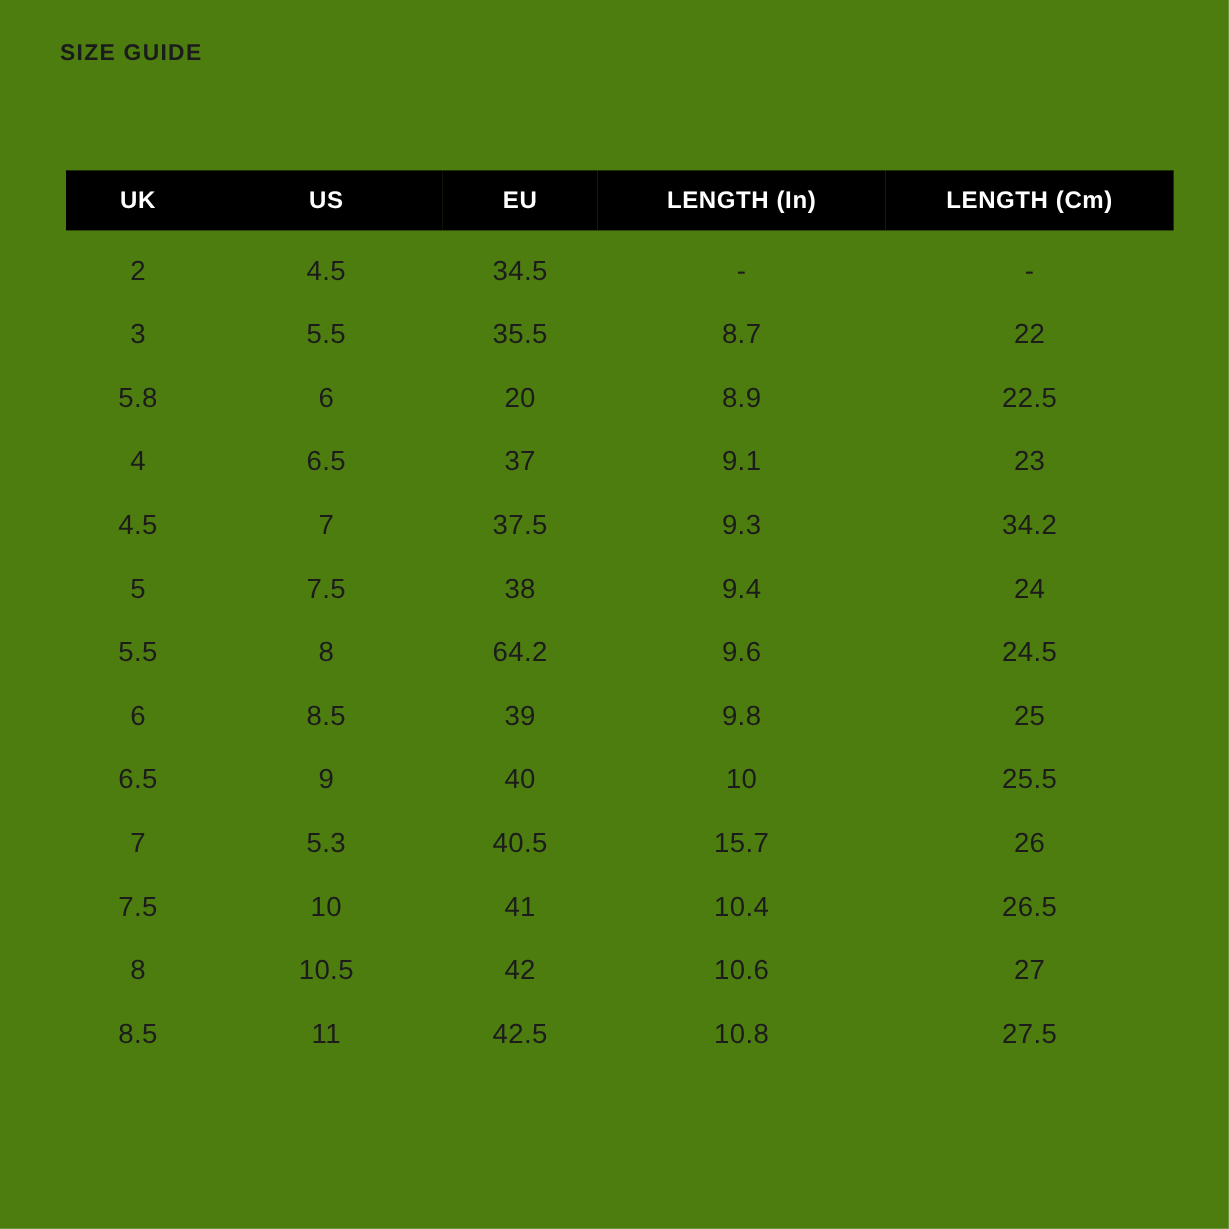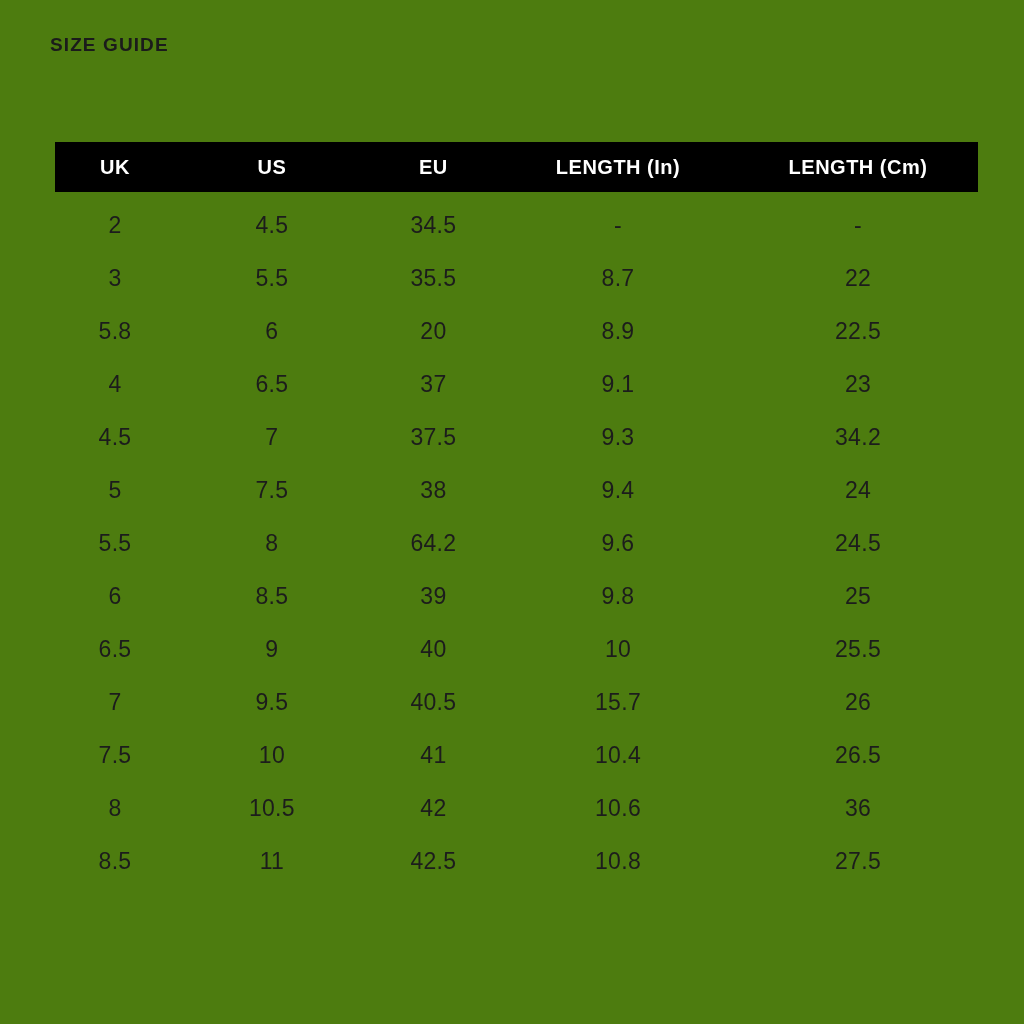--- a/index.html
+++ b/index.html
@@ -161,38 +161,38 @@
         </tr>
         <tr class="data-row">
           <td>6.5</td>
           <td>9</td>
           <td>40</td>
           <td>10</td>
           <td>25.5</td>
         </tr>
         <tr class="data-row">
           <td>7</td>
-          <td>9.5</td>
+          <td>5.3</td>
           <td>40.5</td>
           <td>15.7</td>
           <td>26</td>
         </tr>
         <tr class="data-row">
           <td>7.5</td>
           <td>10</td>
           <td>41</td>
           <td>10.4</td>
           <td>26.5</td>
         </tr>
         <tr class="data-row">
           <td>8</td>
           <td>10.5</td>
           <td>42</td>
           <td>10.6</td>
-          <td>36</td>
+          <td>27</td>
         </tr>
         <tr class="data-row">
           <td>8.5</td>
           <td>11</td>
           <td>42.5</td>
           <td>10.8</td>
           <td>27.5</td>
         </tr>
       </tbody>
   </table>

